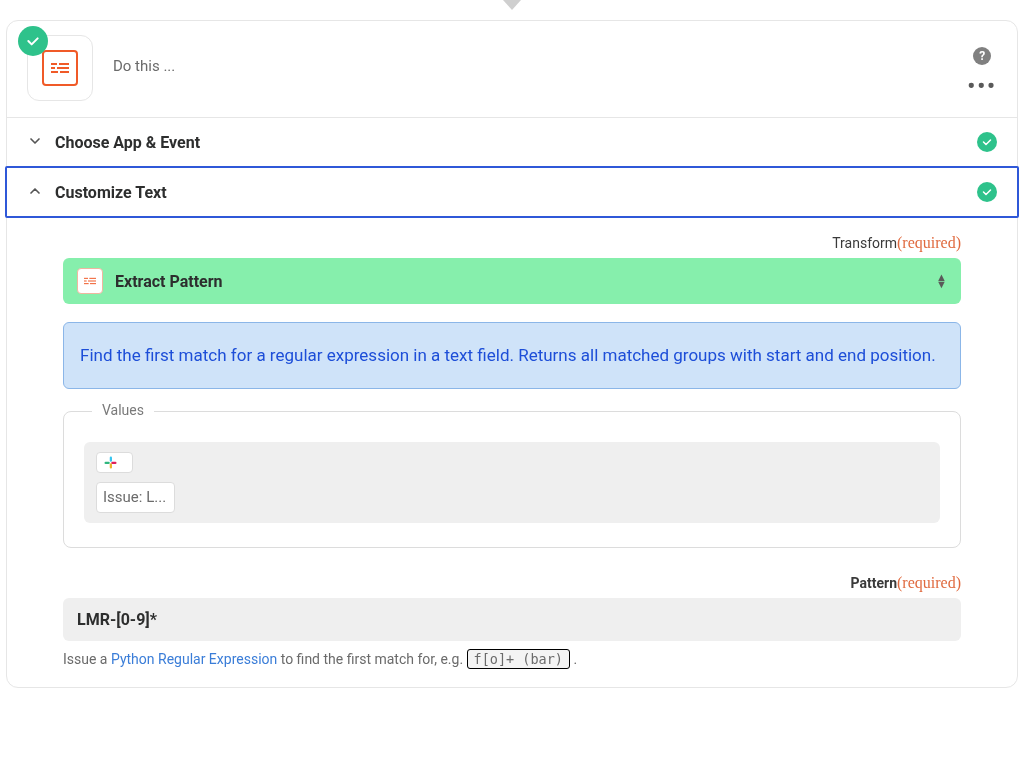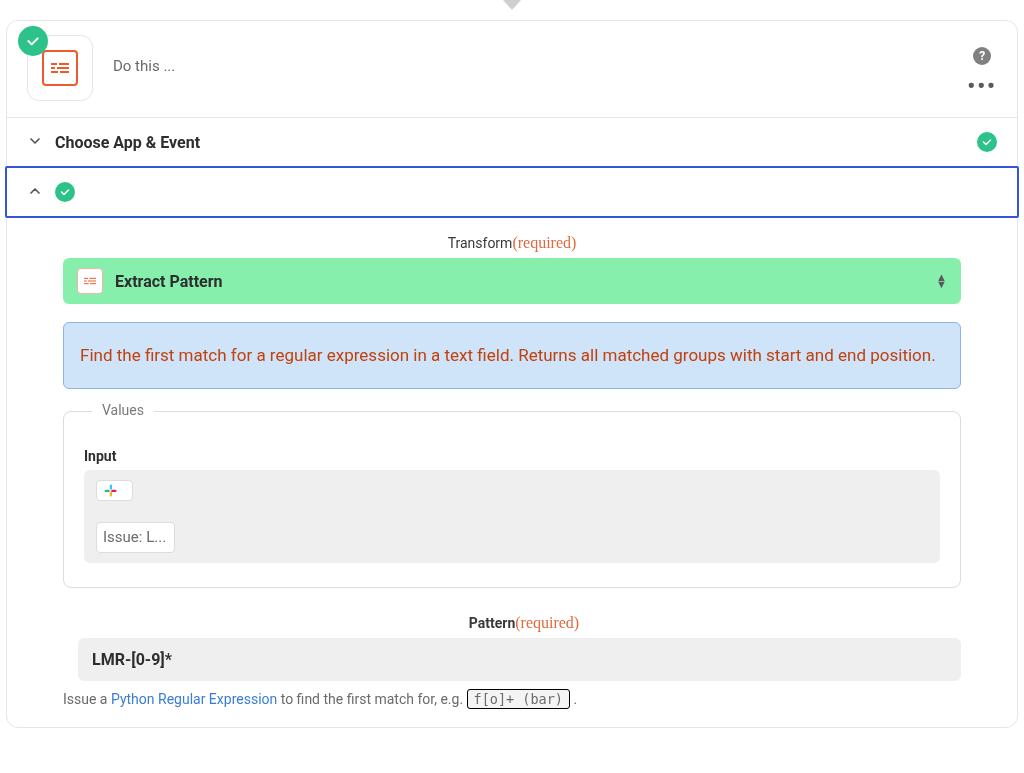--- a/index.html
+++ b/index.html
@@ -98,21 +98,21 @@
   
   .section-open {
     border: 2px solid #2f58d8;
     border-left-width:2px;
     margin-left:-2px; margin-right:-2px;
     border-radius:2px;
   }
 
   
   .body { padding: 10px 56px 20px 56px; }
-  .field-label-row { display:flex; justify-content:center; align-items:baseline; margin-bottom:6px; margin-top:6px;}
+  .field-label-row { display:flex; justify-content:flex-end; align-items:baseline; margin-bottom:6px; margin-top:6px;}
   .field-label { font-size:14px; color:#3a3a3a; }
   .required { color:#e06a3f; font-size:16px;font-family:Liberation Serif, serif; }
   .select-box {
     background:#86efac;
     border-radius:6px;
     padding:10px 14px;
     display:flex; align-items:center;
     cursor:pointer;
     position:relative;
   }
@@ -129,21 +129,21 @@
   .sort-arrows { color:#5a5a5a; display:flex; flex-direction:column; line-height:7px; font-size:11px; }
 
   .info-box {
     margin-top:18px;
     background:#cfe3f9;
     border:1px solid #8bb6e8;
     border-radius:6px;
     padding:18px 16px;
     font-size:17px;
     line-height:1.7;
-    color:#c2410c;
+    color:#1d4ed8;
   }
 
   
   .fieldset {
     margin-top:22px;
     border:1px solid #dcdcdc;
     border-radius:8px;
     padding: 30px 20px 24px 20px;
     position:relative;
   }
@@ -175,21 +175,20 @@
   
   .pattern-section { margin-top:26px; }
   .text-input {
     background:#efefef;
     border-radius:6px;
     padding:12px 14px;
     font-size:16px;
     font-weight:700;
     color:#2d2e2e;
     cursor:text;
-    margin-left:15px;
   }
   .helper-text { margin-top:10px; color:#6b6b6b; font-size:14px; }
   .helper-text a { color:#3a7dd8; text-decoration:none; }
   .code-chip {
     background:#f4f4f4;
     border:1px solid #000000;
     font-family: ui-monospace, SFMono-Regular, Menlo, Consolas, monospace;
     padding: 1px 6px;
     border-radius:3px;
     font-size:13.5px;
@@ -245,20 +244,21 @@
         </svg>
     </div>
   </div>
 
   <div class="section-row section-open">
     <span class="chevron">
       <svg width="16" height="16" viewBox="0 0 24 24" fill="none" stroke="#555" stroke-width="2.5" stroke-linecap="round" stroke-linejoin="round">
           <polyline points="6 15 12 9 18 15"></polyline>
         </svg>
     </span>
+    <div class="sec-title">Customize Text</div>
     <div class="check-circle-sm">
       <svg width="12" height="12" viewBox="0 0 24 24" fill="none" stroke-width="3" stroke-linecap="round" stroke-linejoin="round">
           <polyline points="5 12 10 17 19 8"></polyline>
         </svg>
     </div>
   </div>
 
   <div class="body">
 
     <div class="field-label-row">
@@ -280,34 +280,33 @@
       <div class="sort-arrows">
         <span>▲</span>
           <span>▼</span>
       </div>
     </div>
 
     <div class="info-box">Find the first match for a regular expression in a text field. Returns all matched groups with start and end position.</div>
 
     <div class="fieldset">
       <div class="fieldset-legend">Values</div>
-      <div class="subfield-label">Input</div>
       <div class="input-pill-box">
         <span class="pill">
           <span class="slack-icon">
             <svg width="15" height="15" viewBox="0 0 20 20">
               <rect x="9" y="2" width="3" height="7" rx="1.5" fill="#36c5f0"></rect>
               <rect x="2" y="9" width="7" height="3" rx="1.5" fill="#2eb67d"></rect>
               <rect x="9" y="11" width="3" height="7" rx="1.5" fill="#ecb22e"></rect>
               <rect x="11" y="9" width="7" height="3" rx="1.5" fill="#e01e5a"></rect>
             </svg>
           </span>
         </span>
         <br>
-        <span class="pill" style="margin-top:16px; display:inline-flex;">
+        <span class="pill" style="margin-top:4px; display:inline-flex;">
           <span>Issue: L...</span>
         </span>
       </div>
     </div>
 
     <div class="pattern-section">
       <div class="field-label-row">
         <span class="field-label" style="font-weight:700;padding-left:24px;">Pattern</span>
         <span class="required">(required)</span>
       </div>

